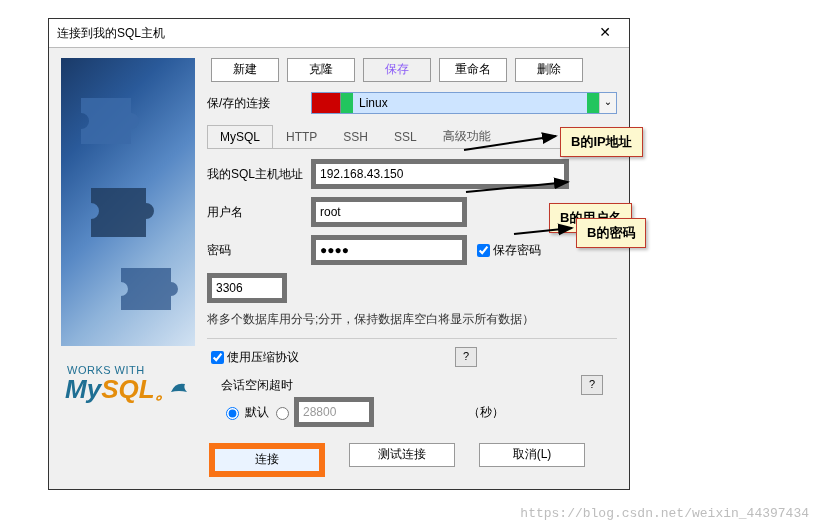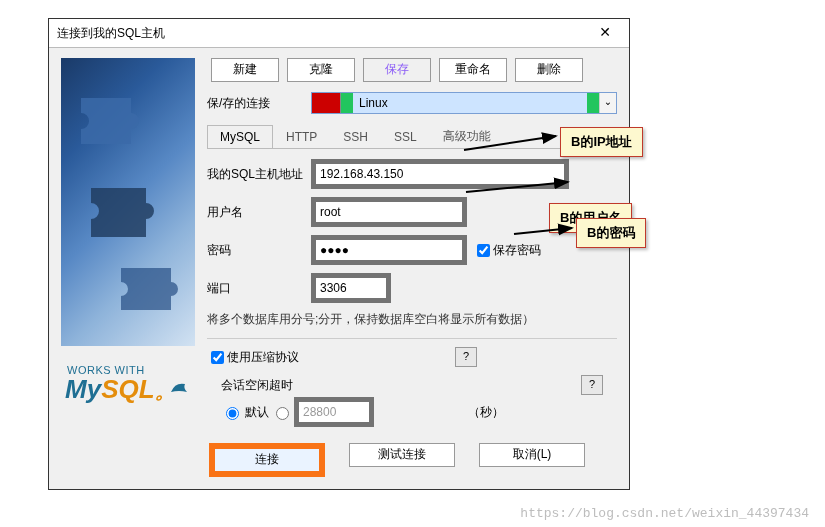--- a/index.html
+++ b/index.html
@@ -317,21 +317,20 @@
         </div>
         <div class="row">
           <div class="label">密码</div>
           <div class="input w-med">●●●●</div>
           <label class="chk">
             <input type="checkbox" checked="" style="">
             <span>保存密码</span>
           </label>
         </div>
         <div class="row">
-          <div class="label">端口</div>
           <div class="input w-short">3306</div>
         </div>
         <div class="hint">将多个数据库用分号;分开，保持数据库空白将显示所有数据）</div>
         <div class="sep"></div>
 
         <div class="row">
           <label class="chk" style="margin-left:0">
             <input type="checkbox" checked="" style="">
             <span>使用压缩协议</span>
           </label>

